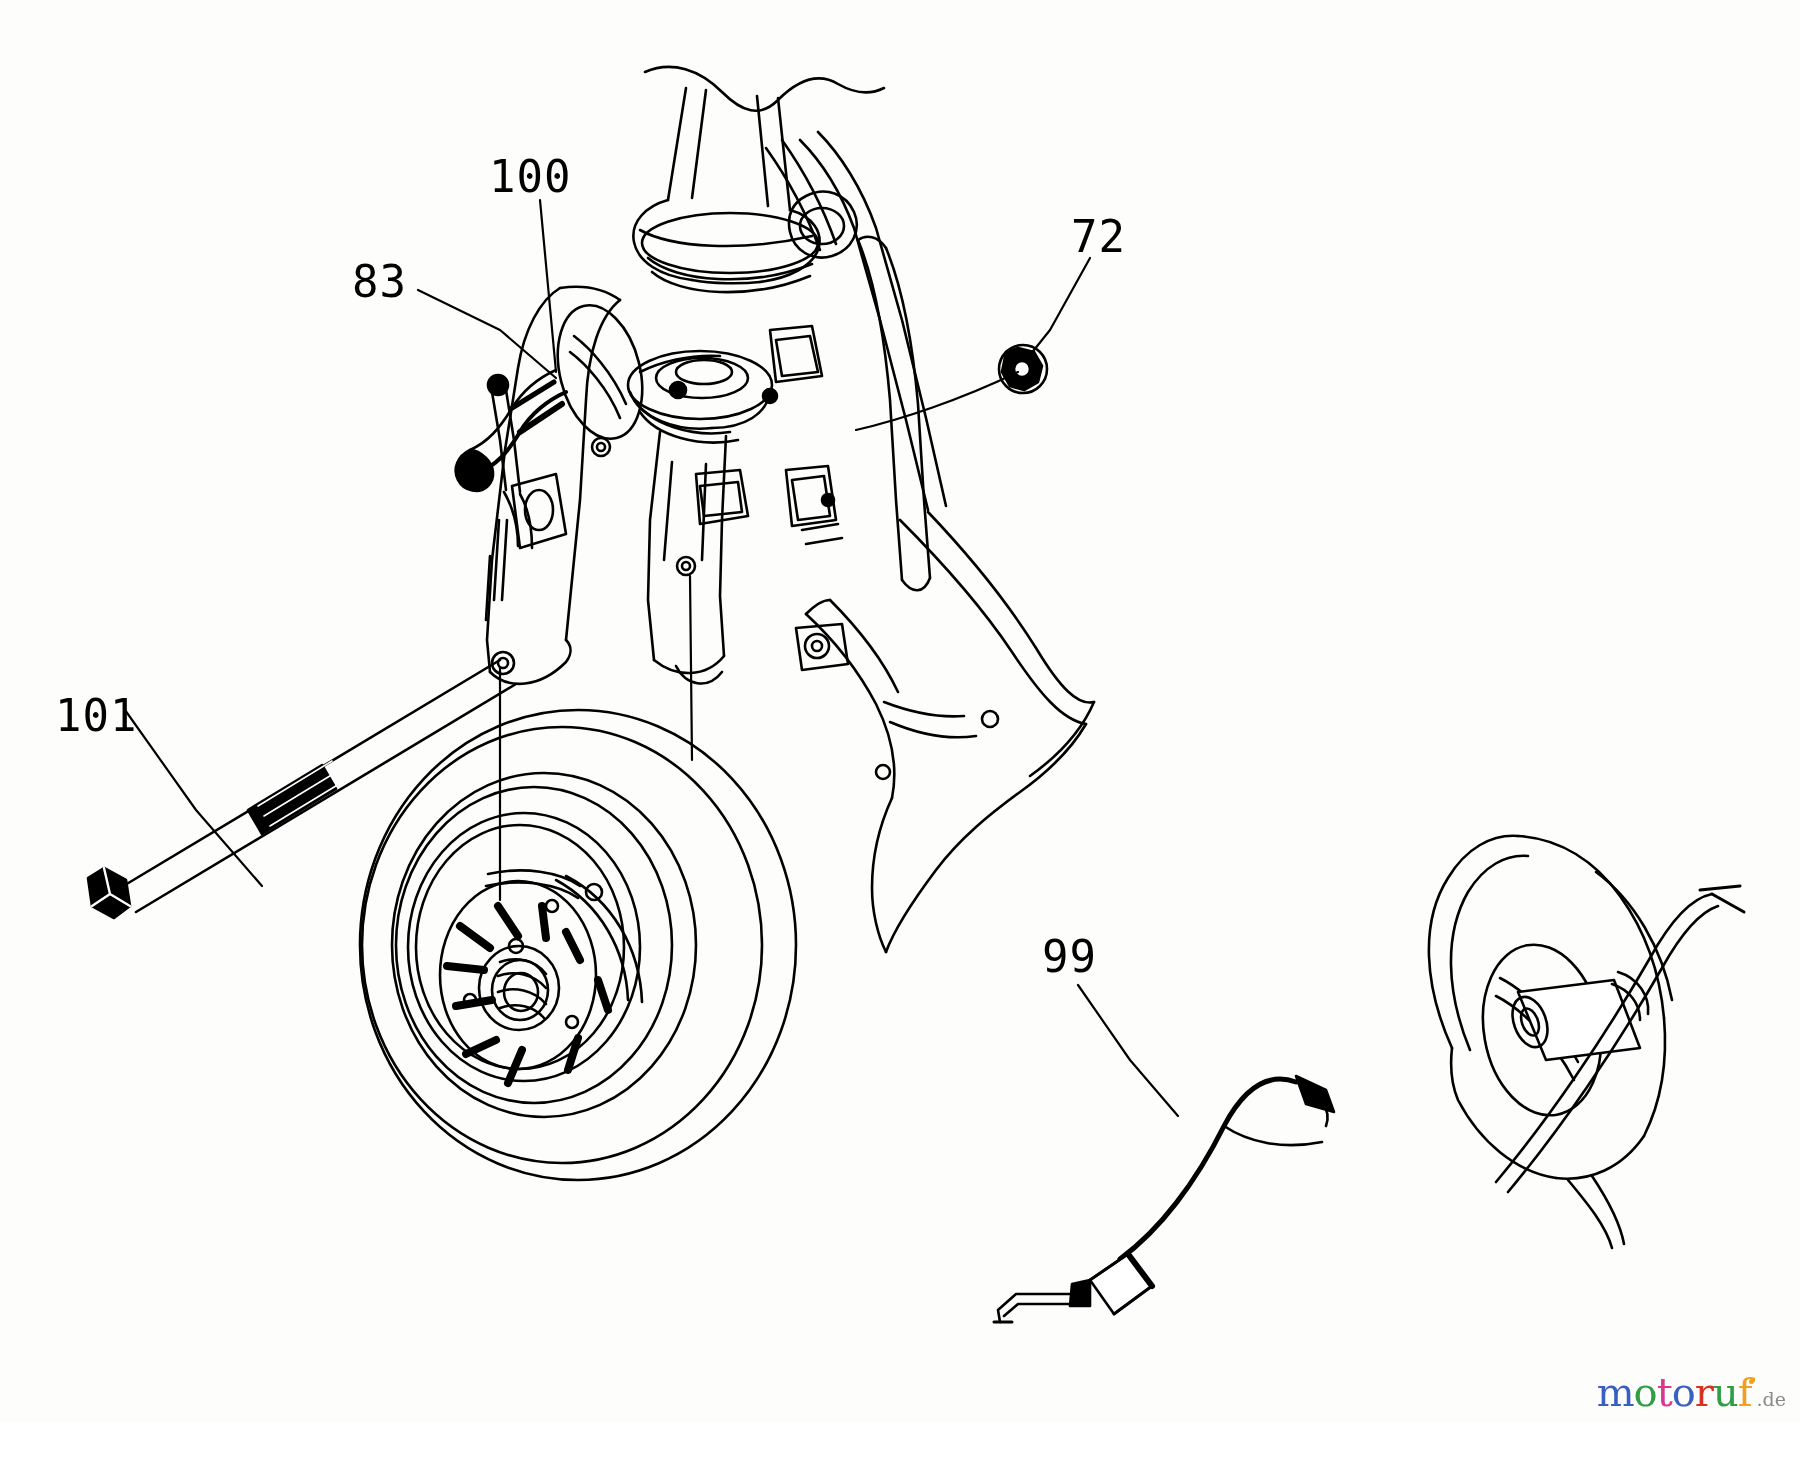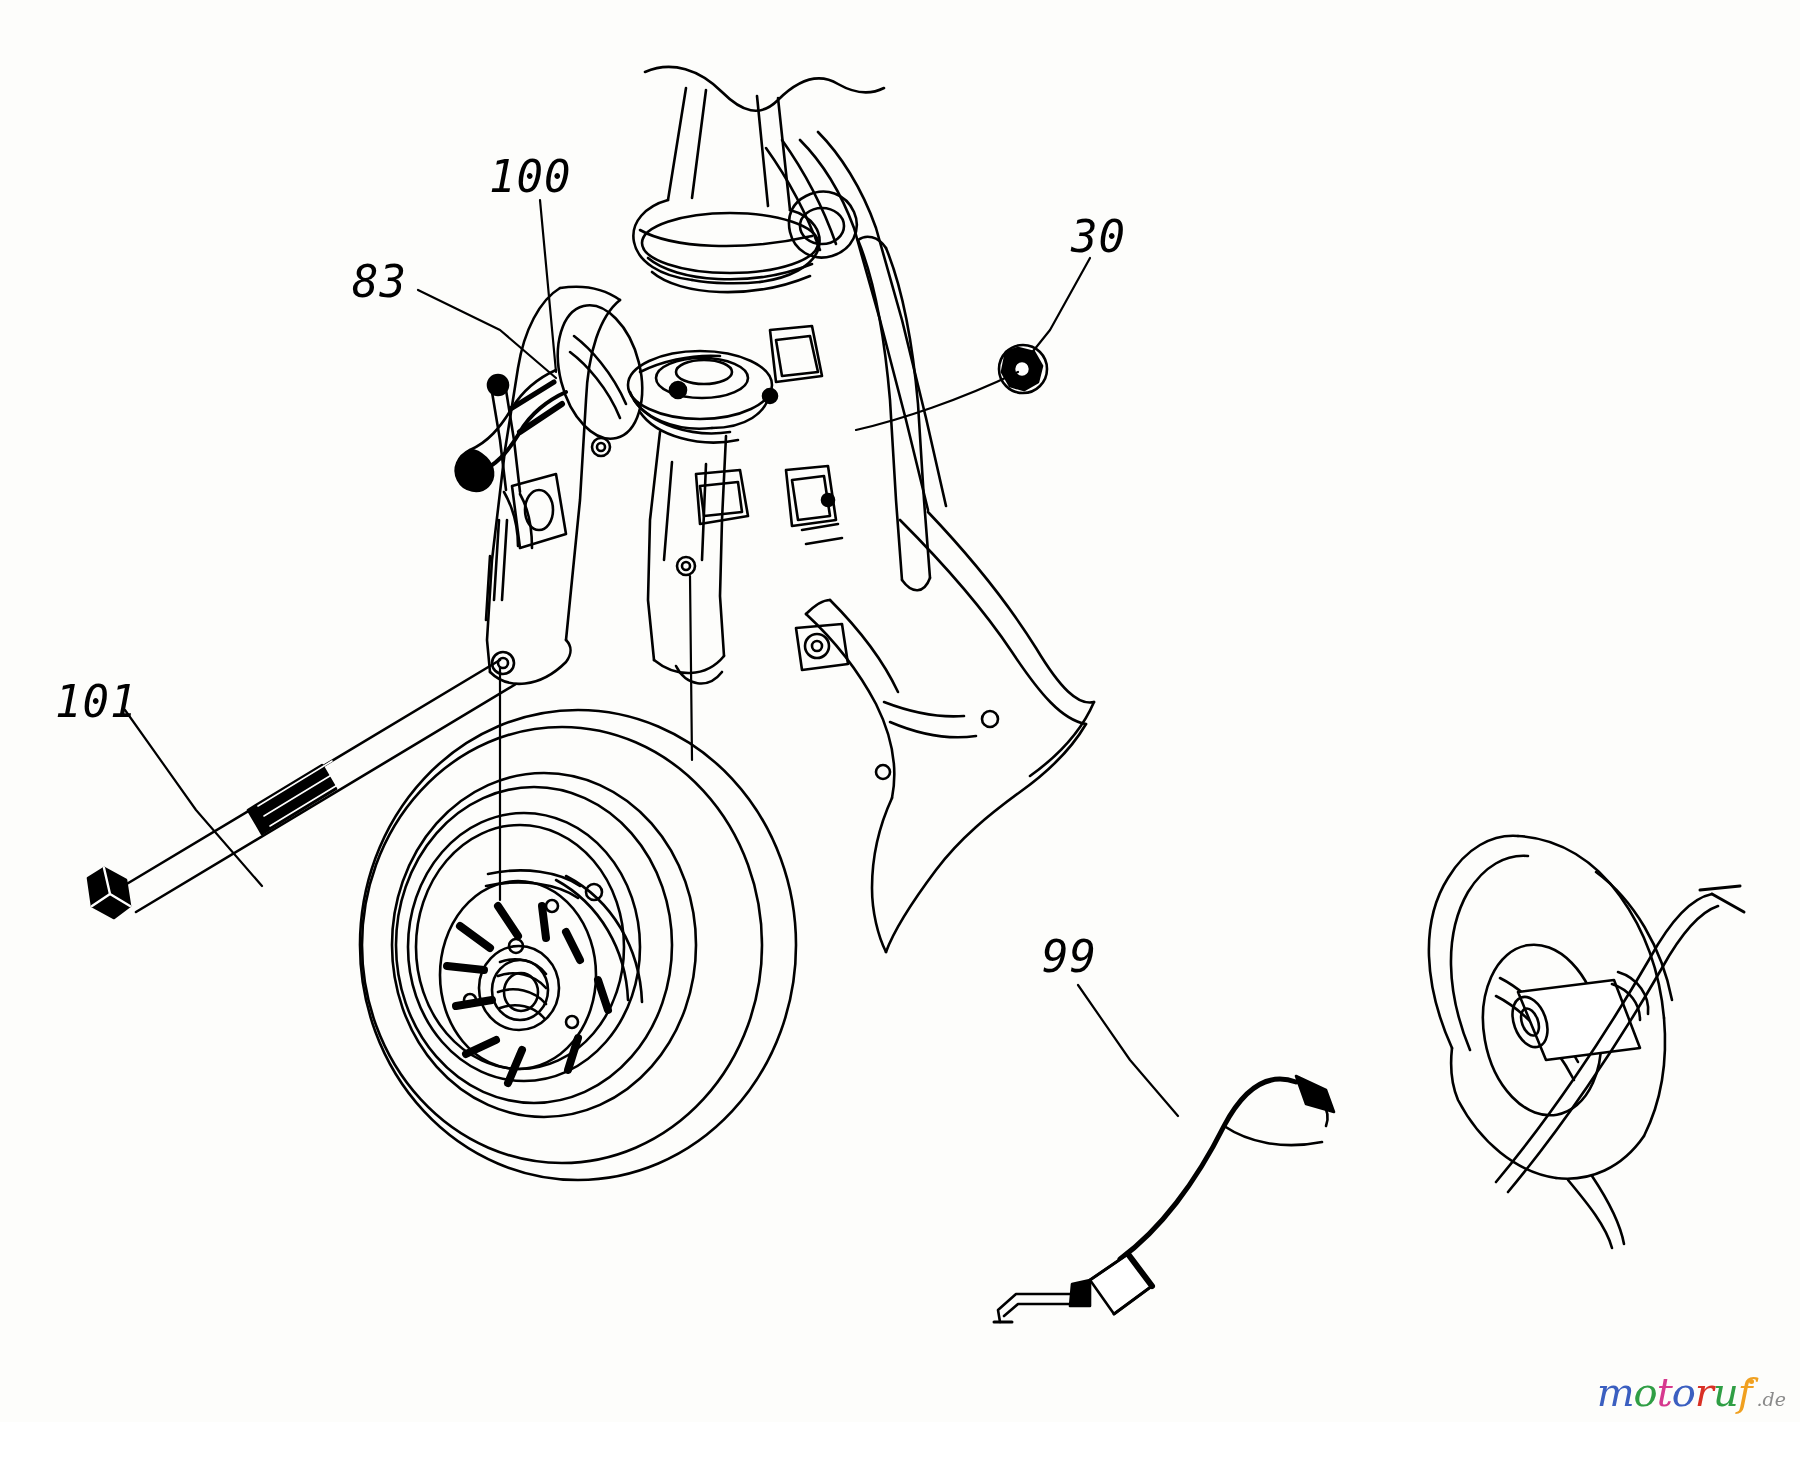--- a/index.html
+++ b/index.html
@@ -10,21 +10,20 @@
   }
   body {
     font-family: "DejaVu Sans Mono", "Liberation Mono", monospace;
   }
   #page {
     position: relative;
     width: 1800px;
     height: 1422px;
     background: #fdfdfb;
     overflow: hidden;
-    font-style: italic;
   }
   #diagram-svg {
     position: absolute;
     left: 0;
     top: 0;
     width: 1800px;
     height: 1482px;
     display: block;
   }
   .callout {
@@ -332,23 +331,23 @@
         <path d="M1018 372 C 960 400, 900 420, 856 430"></path>
       </g>
 
     </g>
   </svg>
 
   <div class="callout" style="left:489px; top:155px;">100</div>
 
   <div class="callout" style="left:352px; top:260px;">83</div>
 
-  <div class="callout" style="left:1071px; top:215px;">30</div>
-
-  <div class="callout" style="left:55px; top:680px;">101</div>
+  <div class="callout" style="left:1071px; top:215px;">72</div>
+
+  <div class="callout" style="left:55px; top:694px;">101</div>
 
   <div class="callout" style="left:1042px; top:935px;text-align:center;">99</div>
 
   <div id="watermark">
     <span class="ch" style="color: rgb(59, 95, 192);">m</span><span class="ch" style="color: rgb(47, 158, 68);">o</span><span class="ch" style="color: rgb(214, 57, 142);">t</span><span class="ch" style="color: rgb(59, 95, 192);">o</span><span class="ch" style="color: rgb(217, 48, 37);">r</span><span class="ch" style="color: rgb(47, 158, 68);">u</span><span class="ch" style="color: rgb(240, 160, 32);">f</span><span class="dot-acc"></span><span class="tld" style="color: rgb(138, 138, 138);">.de</span>
   </div>
 
 </div>
 
 </body></html>

